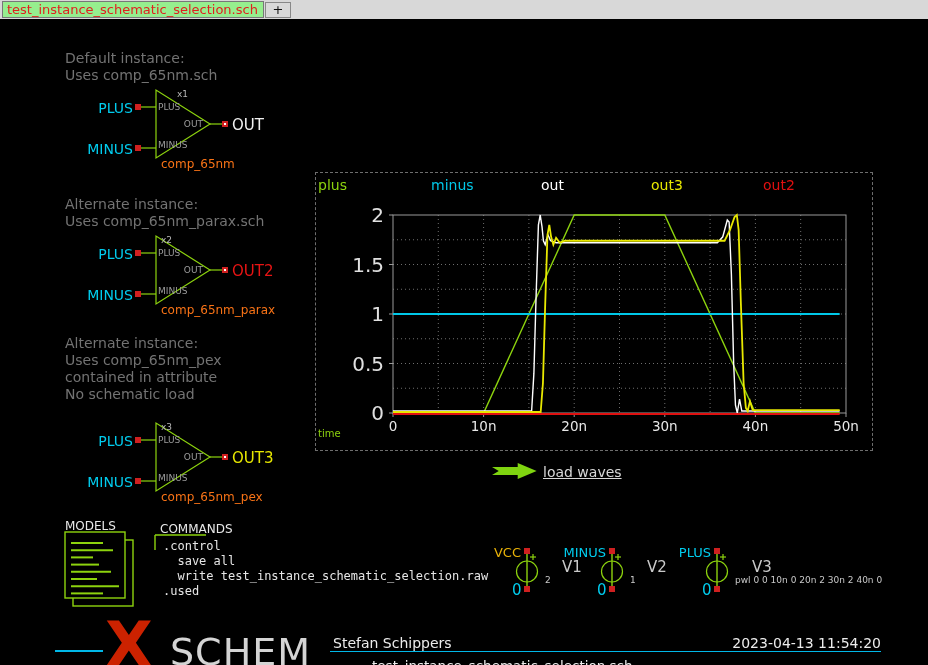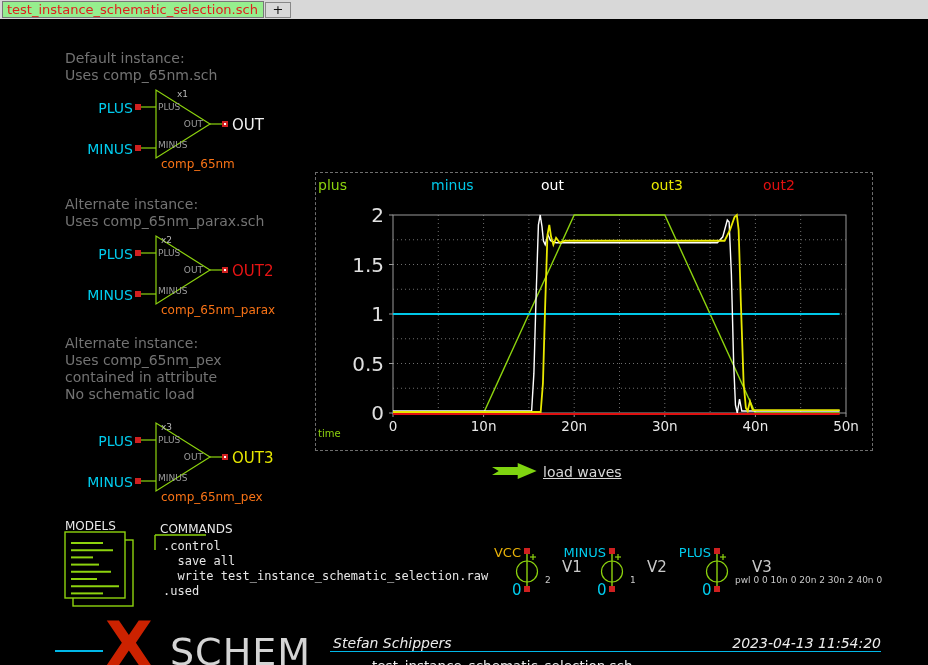--- a/index.html
+++ b/index.html
@@ -37,21 +37,21 @@
   
   .vsrc{position:absolute;width:80px;height:52px;}
   .vname{position:absolute;left:-70px;top:0px;width:91px;text-align:right;font-size:13px;white-space:nowrap;}
   .vdesig{position:absolute;left:45px;top:13px;color:#c9c9c9;font-size:15px;white-space:nowrap;margin-left:17px;}
   .vval{position:absolute;left:45px;top:30px;color:#c9c9c9;font-size:9px;white-space:nowrap;}
   .vgnd{position:absolute;left:12px;top:36px;color:#00ccee;font-size:15px;}
   
   .cyanline{position:absolute;background:#00b8e8;height:2px;}
   .logo-x{position:absolute;left:105px;top:596px;color:#cc2200;font-size:62px;font-weight:bold;line-height:60px;}
   .logo-rest{position:absolute;left:170px;top:614px;color:#d4d4d4;font-size:38px;line-height:38px;letter-spacing:1px;}
-  .tb-text{position:absolute;color:#ececec;font-size:14px;white-space:nowrap;font-style:italic;}
+  .tb-text{position:absolute;color:#ececec;font-size:14px;white-space:nowrap;}
   .tb-file{position:absolute;color:#ececec;font-size:13.5px;white-space:nowrap;}
 </style>
 </head>
 <body>
 
 <div id="app">
 
   <div class="tabbar">
     <div class="tab">test_instance_schematic_selection.sch</div>
     <div class="tab-add">+</div>

